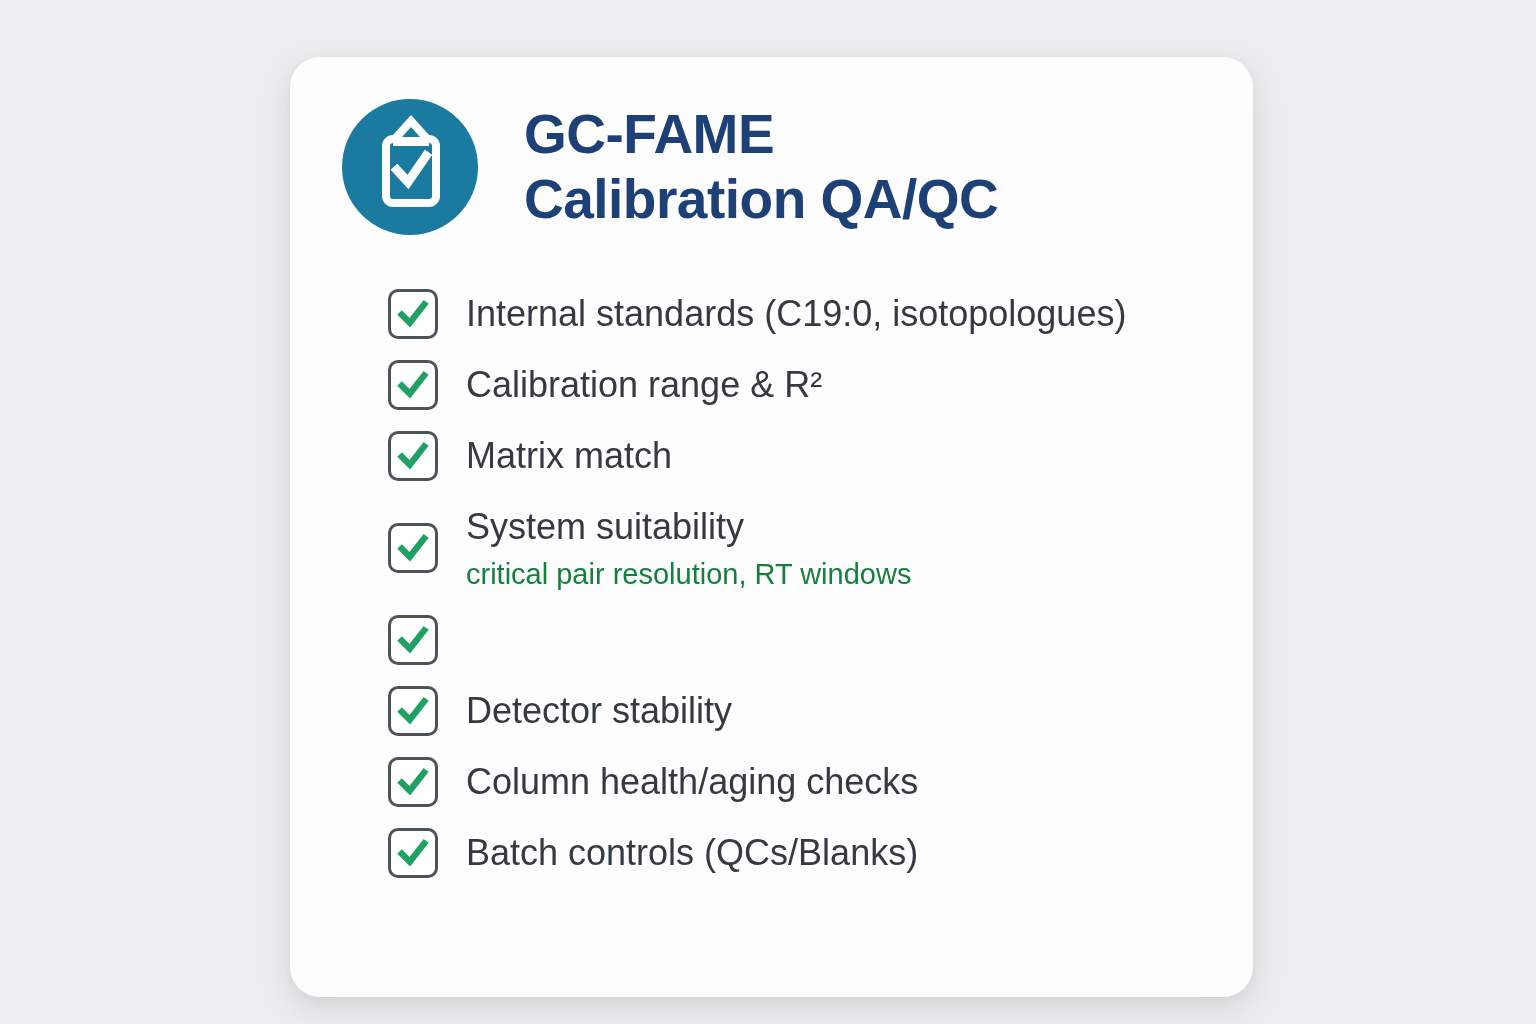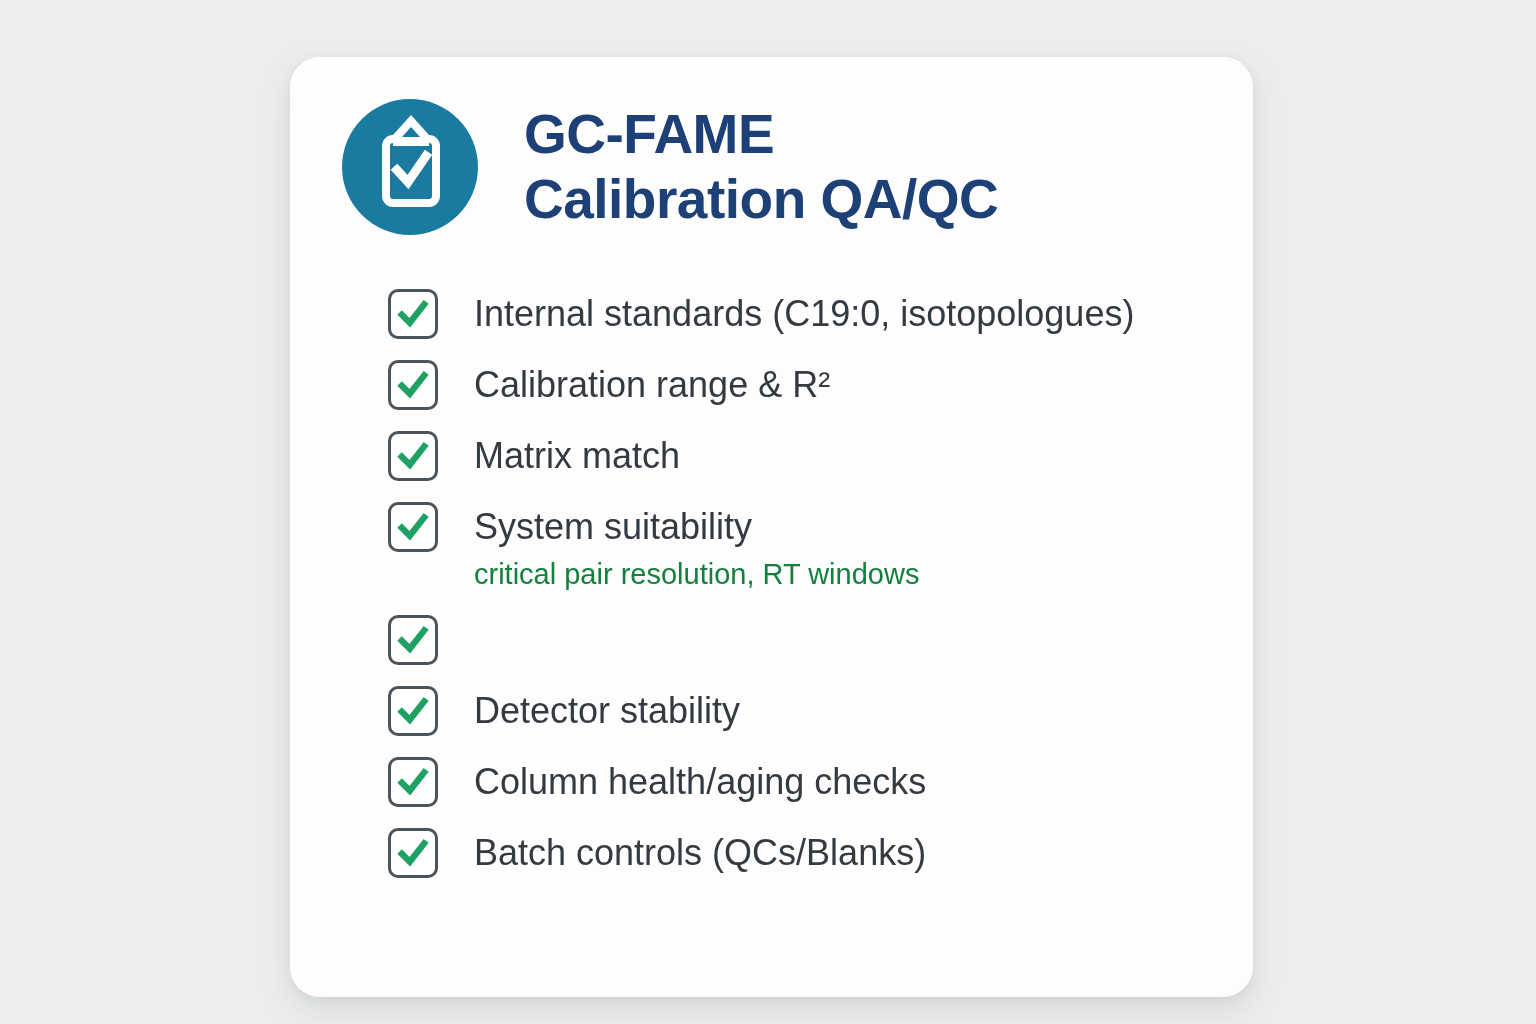--- a/index.html
+++ b/index.html
@@ -37,22 +37,22 @@
     font-weight: 700;
     line-height: 1.18;
     letter-spacing: -0.5px;
   }
   .checklist {
     list-style: none;
     margin: 54px 0 0 58px;
   }
   .check-row {
     display: flex;
-    align-items: flex-start;
-    gap: 36px;
+    align-items: center;
+    gap: 28px;
     margin-bottom: 21px;
     padding-left: 40px;
   }
   .checkbox {
     width: 50px;
     height: 50px;
     flex: 0 0 50px;
     background: #ffffff;
     border: 3px solid #4c5359;
     border-radius: 10px;

